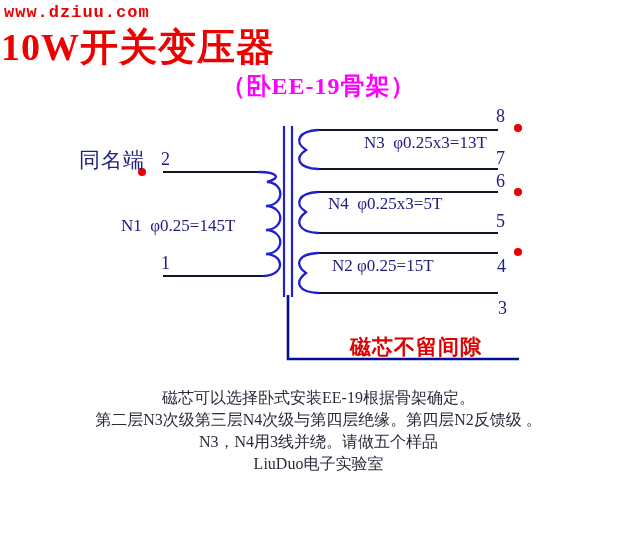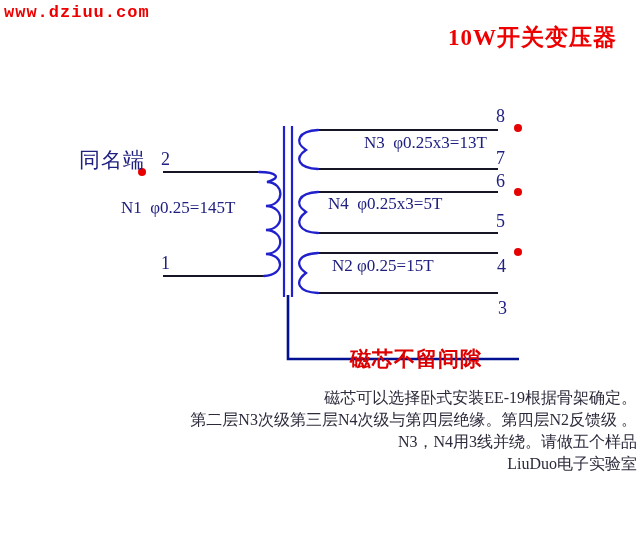--- a/index.html
+++ b/index.html
@@ -9,47 +9,48 @@
   }
   .abs{position:absolute;}
   .logo{
     left:4px;top:3px;
     font-family:"Liberation Mono","DejaVu Sans Mono",monospace;
     font-weight:bold;font-size:17px;letter-spacing:1px;color:#ee0000;
     white-space:pre;
     text-align:center;
   }
   .title{
-    left:12px;top:22px;width:605px;margin:0;text-align:right;
-    font-size:23px;font-weight:bold;color:#ee0000;letter-spacing:1px;
+    left:1px;top:22px;width:605px;margin:0;text-align:left;
+    font-size:38px;font-weight:bold;color:#ee0000;letter-spacing:1px;
   }
   .subtitle{
     left:0;top:70px;width:637px;margin:0;text-align:center;
     font-size:24px;font-weight:bold;color:#ff00ff;letter-spacing:1px;
   }
   .svg-layer{left:0;top:0;width:637px;height:542px;}
   .lbl{font-size:17px;white-space:pre;color:#202080;}
   .pin{font-size:18px;color:#202080;line-height:1;}
   .dot-label{left:79px;top:146px;font-size:21px;color:#202080;letter-spacing:1px;}
   .gap-note{
-    left:350px;top:333px;font-size:21px;font-weight:bold;color:#dd0000;letter-spacing:1px;margin-top:12px;
+    left:350px;top:333px;font-size:21px;font-weight:bold;color:#dd0000;letter-spacing:1px;
   }
   .notes{
     left:0;top:387px;width:637px;text-align:center;
     font-size:16px;line-height:22px;color:#2b2b3b;
   }
-  .notes div{white-space:pre;text-align:right;}
+  .notes div{white-space:pre;}
 </style>
 </head>
 <body>
 
 <div class="page">
 
   <div class="abs logo">www.dziuu.com</div>
   <h1 class="abs title">10W开关变压器</h1>
+  <h2 class="abs subtitle">（卧EE-19骨架）</h2>
 
   <svg class="abs svg-layer" width="637" height="542" viewBox="0 0 637 542" fill="none">
 
     <path d="M163 172 H259" stroke="#151525" stroke-width="2.2"></path>
     <path d="M163 276 H264" stroke="#151525" stroke-width="2.2"></path>
 
     <path d="M259 172 C277 172 282 178 267 182
              C285 183 285 205 266 206
              C285 207 285 229 266 230
              C285 231 285 253 266 254
@@ -75,21 +76,21 @@
     <circle cx="142" cy="172" r="4" fill="#e80000"></circle>
     <circle cx="518" cy="128" r="4" fill="#e80000"></circle>
     <circle cx="518" cy="192" r="4" fill="#e80000"></circle>
     <circle cx="518" cy="252" r="4" fill="#e80000"></circle>
   </svg>
 
   <div class="abs dot-label">同名端</div>
 
   <div class="abs pin" style="left:161px;top:150px;">2</div>
   <div class="abs pin" style="left:161px;top:254px;">1</div>
-  <div class="abs lbl" style="left:121px;top:198px;">N1  φ0.25=145T</div>
+  <div class="abs lbl" style="left:121px;top:216px;">N1  φ0.25=145T</div>
 
   <div class="abs lbl" style="left:328px;top:133px;margin-left:36px;">N3  φ0.25x3=13T</div>
   <div class="abs pin" style="left:496px;top:107px;">8</div>
   <div class="abs pin" style="left:496px;top:149px;">7</div>
 
   <div class="abs lbl" style="left:328px;top:194px;">N4  φ0.25x3=5T</div>
   <div class="abs pin" style="left:496px;top:172px;">6</div>
   <div class="abs pin" style="left:496px;top:212px;">5</div>
 
   <div class="abs lbl" style="left:332px;top:256px;text-align:right;">N2 φ0.25=15T</div>

